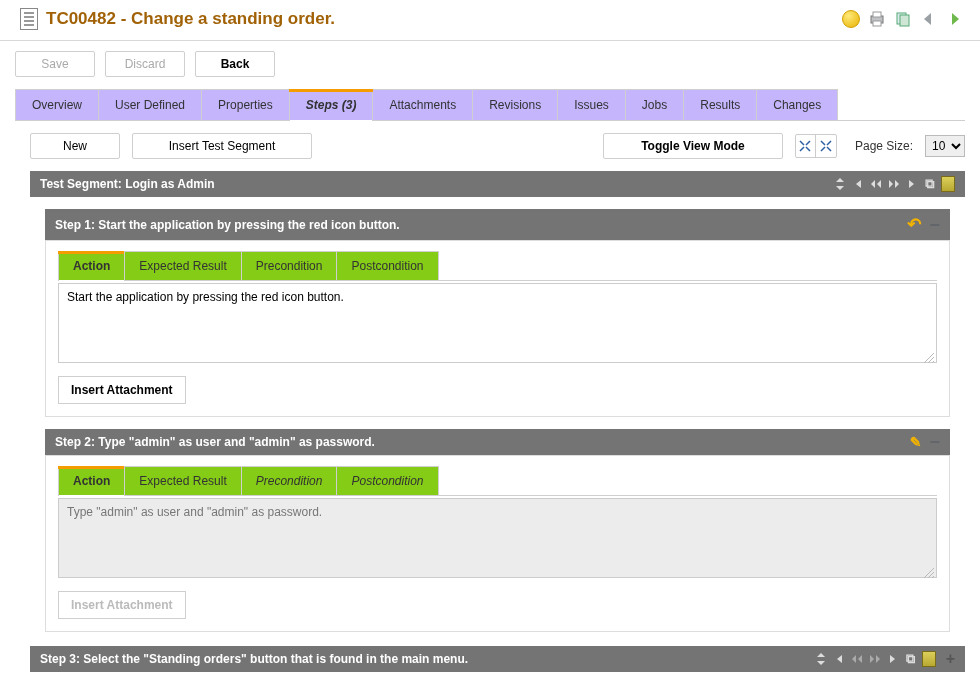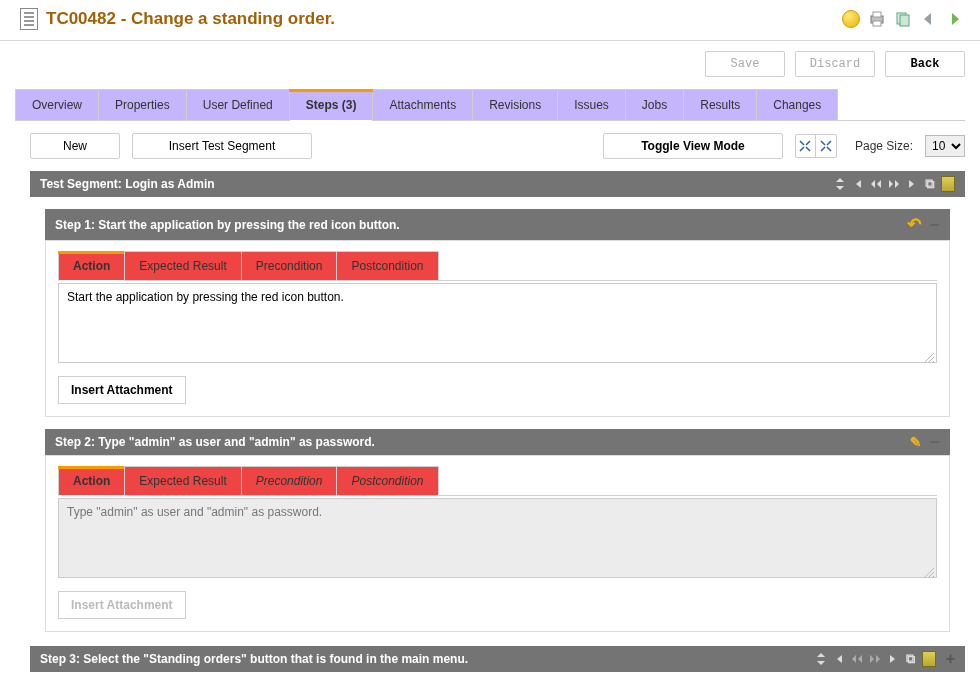--- a/index.html
+++ b/index.html
@@ -10,30 +10,30 @@
   .header-left { display: flex; align-items: center; gap: 8px; }
   .doc-icon { width: 18px; height: 22px; border: 1px solid #888; background: #fff; position: relative; }
   .doc-icon::before { content: ""; position: absolute; left: 3px; right: 3px; top: 3px; height: 2px; background: #999; box-shadow: 0 4px 0 #999, 0 8px 0 #999, 0 12px 0 #999; }
   .page-title { font-size: 17px; font-weight: bold; color: #a16207; }
   .header-icons { display: flex; align-items: center; gap: 6px; }
   .hdr-ic { width: 20px; height: 20px; display: inline-flex; align-items: center; justify-content: center; cursor: pointer; }
   .ic-yellow-ball { width: 18px; height: 18px; border-radius: 50%; background: radial-gradient(circle at 35% 30%, #ffe97a, #e8b400); border:1px solid #d29f00; }
   .ic-print svg, .ic-copy svg, .ic-arrow svg { display:block; }
   
   
-  .actionbar { display: flex; justify-content: flex-end; gap: 10px; padding: 10px 15px 12px; font-family: Liberation Mono, monospace; }
+  .actionbar { display: flex; gap: 10px; padding: 10px 15px 12px; }
   .btn { background: #fff; border: 1px solid #cfcfcf; padding: 5px 0; font-size: 12px; cursor: pointer; font-family: inherit; border-radius: 2px; text-align:center; }
   .btn-wide { width: 80px; }
   .btn:disabled, .btn.disabled { color: #aaa; cursor: default; }
   .btn-bold { font-weight: bold; }
   
   
   .tabs { display: flex; border-bottom: 1px solid #cfcfcf; margin: 0 15px; position: relative; }
   .tab { padding: 8px 16px; border: 1px solid #cfcfcf; border-bottom: none; background: #c4b5fd; font-size: 12px; cursor: pointer; position: relative; margin-right: -1px; }
-  .tab.active { font-weight: bold; z-index: 2; }
+  .tab.active { font-weight: bold; z-index: 2; font-style: italic; }
   .tab.active::before { content:""; position:absolute; top:-1px; left:-1px; right:-1px; height:3px; background:#f59c00; }
   .tab.active::after { content:""; position:absolute; bottom:-1px; left:0; right:0; height:1px; background:#fff; }
   
   
   .subtoolbar { display: flex; align-items: center; padding: 12px 15px 8px 30px; gap: 12px; }
   .btn-med { width: 90px; font-weight: normal; }
   .btn-large { width: 180px; font-weight: normal; }
   .spacer { flex: 1; }
   .btn-toggle { width: 180px; font-weight: bold; }
   .sizeicons { display:flex; border:1px solid #ccc; border-radius:2px; }
@@ -57,21 +57,21 @@
   .stephdr .step-label { flex:1; }
   .stephdr .right-icons { display:flex; align-items:center; gap:8px; }
   .ic-back-arrow { color:#f2b200; font-size:17px; }
   .ic-edit2 { color:#f2b200; font-size:14px; }
   .ic-collapse { color:#62666a; font-size:18px; font-weight:bold; line-height:10px; }
   .ic-expand { color:#62666a; font-size:16px; font-weight:bold; line-height:10px; }
   
   
   .stepbody { border:1px solid #ddd; margin:0 30px 0 45px; background:#fff; padding: 10px 12px 12px; }
   .steptabs { display:flex; border-bottom:1px solid #cfcfcf; }
-  .steptab { padding:7px 14px; border:1px solid #cfcfcf; border-bottom:none; background:#ef4444; font-size:12px; cursor:pointer; margin-right:-1px; position:relative; }
+  .steptab { padding:7px 14px; border:1px solid #cfcfcf; border-bottom:none; background:#84cc16; font-size:12px; cursor:pointer; margin-right:-1px; position:relative; }
   .steptab.active { font-weight:bold; }
   .steptab.active::before { content:""; position:absolute; top:-1px; left:-1px; right:-1px; height:3px; background:#f59c00; }
   .steptab.active::after { content:""; position:absolute; bottom:-1px; left:0; right:0; height:1px; background:#fff; }
   .steptab.italic { font-style: italic; }
   .textarea { width:100%; height:80px; border:1px solid #ccc; margin-top:2px; padding:6px 8px; font-family:inherit; font-size:12px; resize:none; position:relative; }
   .textarea.readonly { background:#ececec; color:#777; }
   .ta-wrap { position:relative; }
   .ta-wrap svg.rh { position:absolute; right:3px; bottom:3px; }
   .insert-att { margin-top:10px; border:1px solid #cfcfcf; background:#fff; padding:6px 12px; font-size:12px; font-weight:bold; cursor:pointer; }
   .insert-att.disabled { color:#bbb; cursor:default; }
@@ -120,22 +120,22 @@
 </div>
 
 <div class="actionbar">
   <button class="btn btn-wide disabled" disabled="">Save</button>
   <button class="btn btn-wide disabled" disabled="">Discard</button>
   <button class="btn btn-wide btn-bold">Back</button>
 </div>
 
 <div class="tabs">
   <div class="tab">Overview</div>
+  <div class="tab">User Defined</div>
   <div class="tab">Properties</div>
-  <div class="tab">User Defined</div>
   <div class="tab active">Steps (3)</div>
   <div class="tab">Attachments</div>
   <div class="tab">Revisions</div>
   <div class="tab">Issues</div>
   <div class="tab">Jobs</div>
   <div class="tab">Results</div>
   <div class="tab">Changes</div>
 </div>
 
 <div class="subtoolbar">

